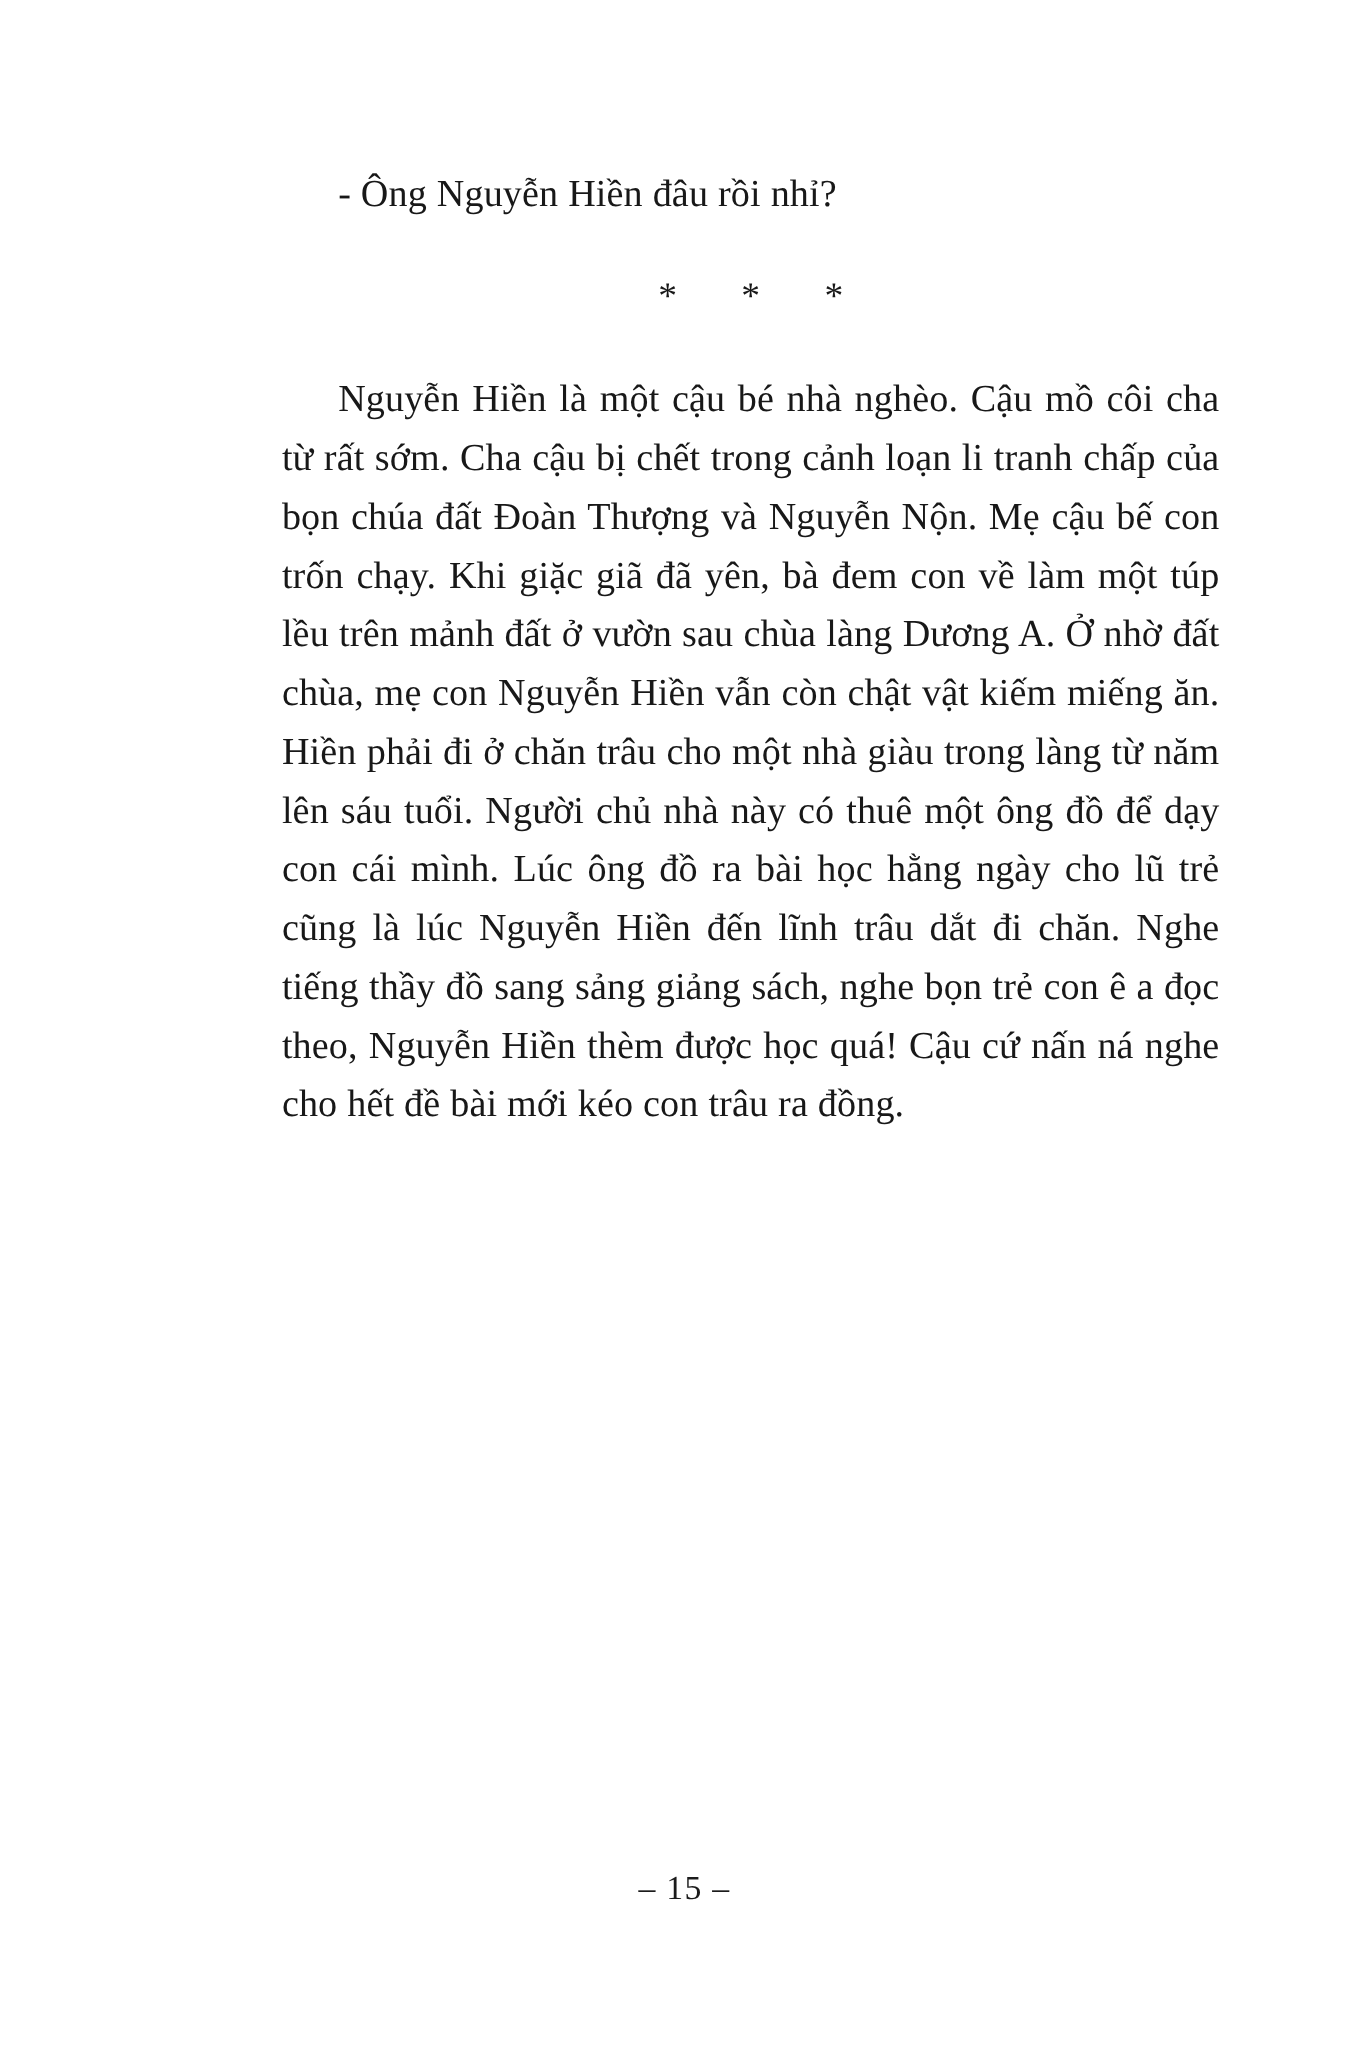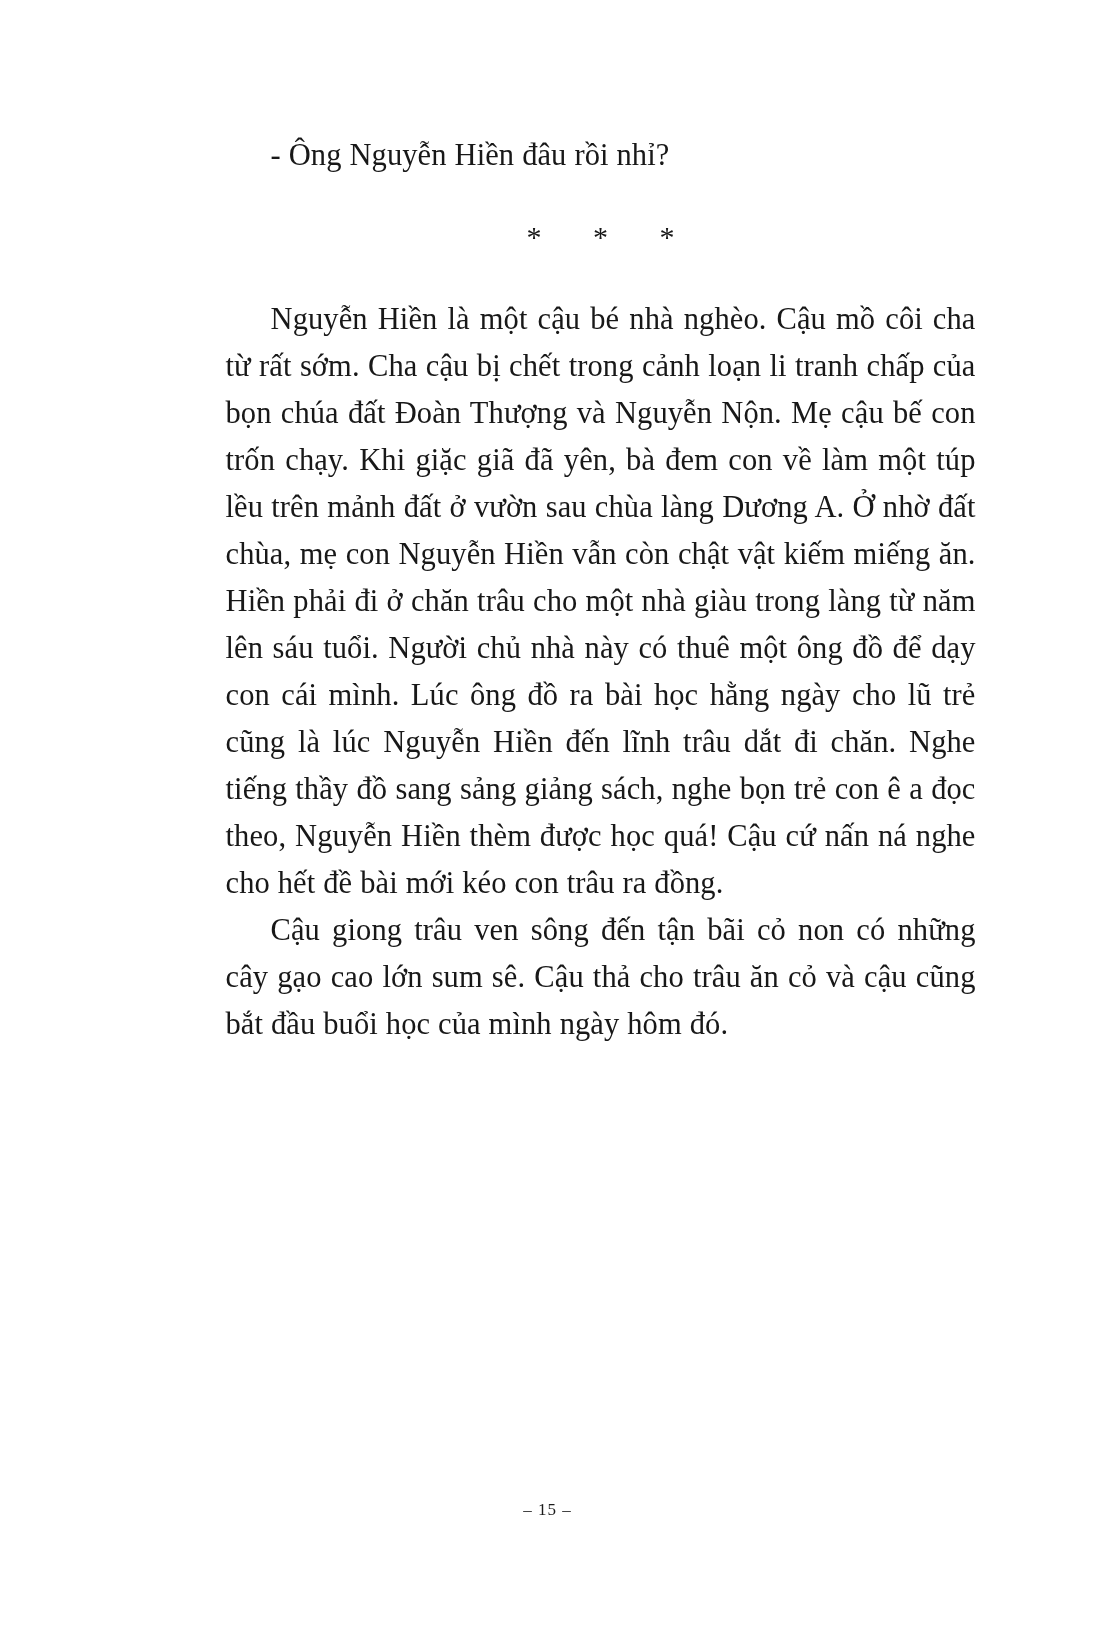--- a/index.html
+++ b/index.html
@@ -61,40 +61,39 @@
     padding-top: 34px;
     padding-bottom: 36px;
   }
 
   .page-number {
     position: absolute;
     left: 0;
     right: 0;
     top: 1495px;
     text-align: center;
-    font-size: 17px;
+    font-size: 27px;
     line-height: 30px;
     color: #1b1b1b;
     font-family: "Liberation Serif", "DejaVu Serif", serif;
     letter-spacing: 1px;
   }
 </style>
 </head>
 <body>
 
 <div class="page">
 
   <div class="text-block">
 
     <p class="para">- Ông Nguyễn Hiền đâu rồi nhỉ?</p>
 
 
     <div class="separator">*  *  *</div>
 
     <p class="para">Nguyễn Hiền là một cậu bé nhà nghèo. Cậu mồ côi cha từ rất sớm. Cha cậu bị chết trong cảnh loạn li tranh chấp của bọn chúa đất Đoàn Thượng và Nguyễn Nộn. Mẹ cậu bế con trốn chạy. Khi giặc giã đã yên, bà đem con về làm một túp lều trên mảnh đất ở vườn sau chùa làng Dương A. Ở nhờ đất chùa, mẹ con Nguyễn Hiền vẫn còn chật vật kiếm miếng ăn. Hiền phải đi ở chăn trâu cho một nhà giàu trong làng từ năm lên sáu tuổi. Người chủ nhà này có thuê một ông đồ để dạy con cái mình. Lúc ông đồ ra bài học hằng ngày cho lũ trẻ cũng là lúc Nguyễn Hiền đến lĩnh trâu dắt đi chăn. Nghe tiếng thầy đồ sang sảng giảng sách, nghe bọn trẻ con ê a đọc theo, Nguyễn Hiền thèm được học quá! Cậu cứ nấn ná nghe cho hết đề bài mới kéo con trâu ra đồng.</p>
 
-    <p class="para para-gap-small">Cậu giong trâu ven sông đến tận bãi cỏ non có những cây gạo cao lớn sum sê. Cậu thả cho trâu ăn cỏ và cậu cũng bắt đầu buổi học của mình ngày hôm đó.</p>
 
   </div>
 
   <div class="page-number">– 15 –</div>
 
 </div>
 
 </body></html>

